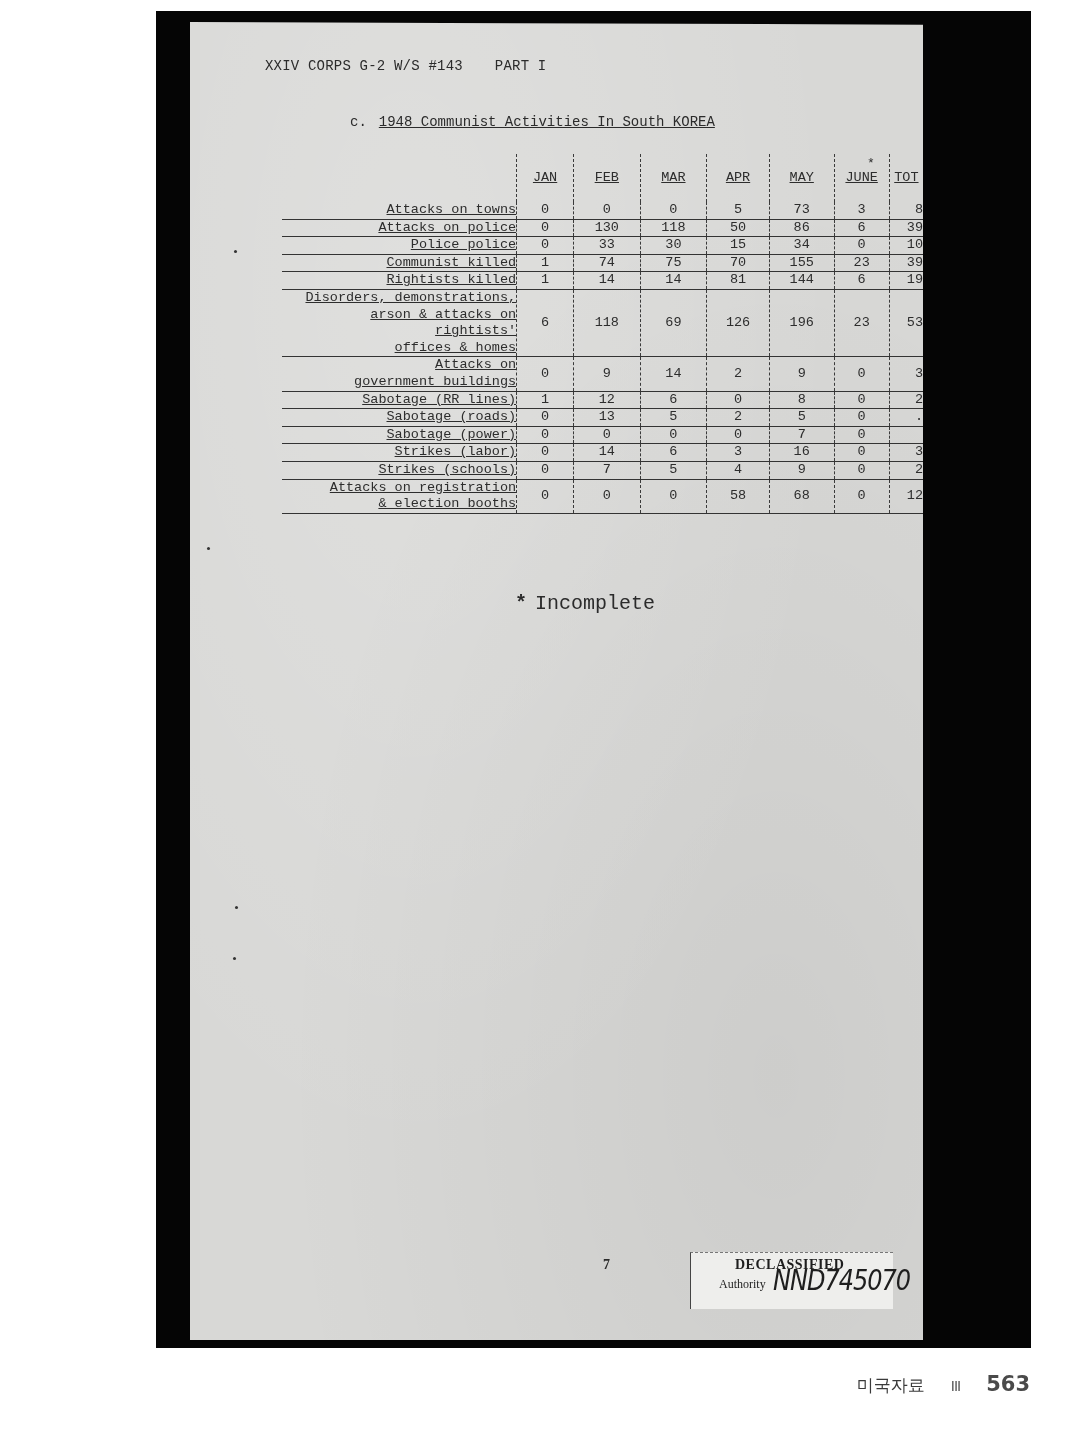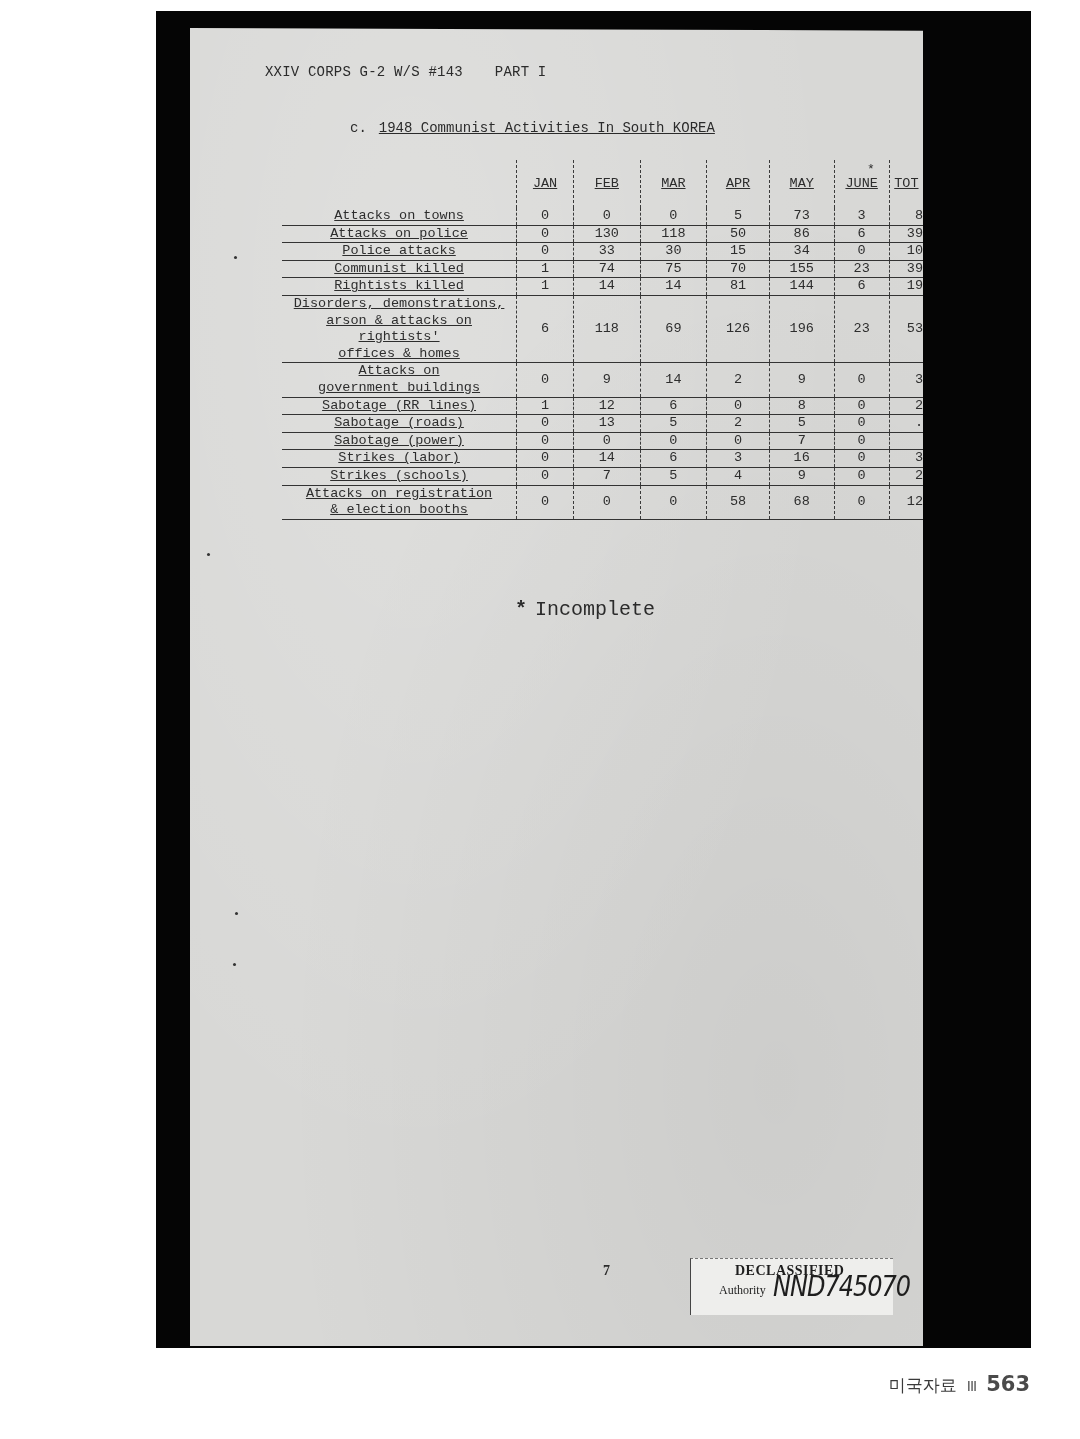--- a/index.html
+++ b/index.html
@@ -18,21 +18,21 @@
       position: absolute;
       left: 156px;
       top: 11px;
       width: 875px;
       height: 1337px;
       background: #050505;
     }
     .paper {
       position: absolute;
       left: 190px;
-      top: 28px;
+      top: 22px;
       width: 733px;
       height: 1318px;
       background: #d8d8d6;
       background-image:
         radial-gradient(ellipse at 30% 20%, rgba(255,255,255,0.18), rgba(0,0,0,0) 60%),
         radial-gradient(ellipse at 80% 80%, rgba(0,0,0,0.05), rgba(0,0,0,0) 60%);
       clip-path: polygon(0 0, 100% 0.2%, 100% 100%, -1.5% 100%);
       color: #2a2a2a;
     }
     .header-line {
@@ -82,21 +82,21 @@
     table.activities th.label-head { border-left: none; }
     table.activities th .star {
       position: absolute;
       top: 2px;
       right: 14px;
       font-size: 13px;
       text-decoration: none;
     }
     table.activities td.label {
       width: 238px;
-      text-align: center;
+      text-align: right;
       white-space: pre-line;
       text-decoration: underline;
       padding-top: 0;
     }
     table.activities td.num {
       text-align: center;
       border-left: 1.5px dashed #3a3a3a;
     }
     table.activities tr.row td {
       border-bottom: 1.5px solid #333;
@@ -182,21 +182,21 @@
     }
 
     .page-footer {
       position: absolute;
       right: 50px;
       top: 1372px;
       font-family: "DejaVu Sans", sans-serif;
       color: #444;
       display: flex;
       align-items: baseline;
-      gap: 10px;
+      gap: 26px;
     }
     .page-footer .book-title { font-size: 17px; color: #3a3a3a; }
     .page-footer .sep { font-size: 14px; color: #555; letter-spacing: -1px; }
     .page-footer .book-page { font-size: 21px; font-weight: bold; color: #4a4a4a; }
   </style>
 </head>
 <body>
 
 <div class="scan-frame"></div>
 
@@ -244,21 +244,21 @@
           <td class="label">Attacks on police</td>
           <td class="num">0</td>
           <td class="num">130</td>
           <td class="num">118</td>
           <td class="num">50</td>
           <td class="num">86</td>
           <td class="num">6</td>
           <td class="num tot">39</td>
         </tr>
         <tr class="row">
-          <td class="label">Police attacks</td>
+          <td class="label">Police police</td>
           <td class="num">0</td>
           <td class="num">33</td>
           <td class="num">30</td>
           <td class="num">15</td>
           <td class="num">34</td>
           <td class="num">0</td>
           <td class="num tot">10</td>
         </tr>
         <tr class="row">
           <td class="label">Communist killed</td>

